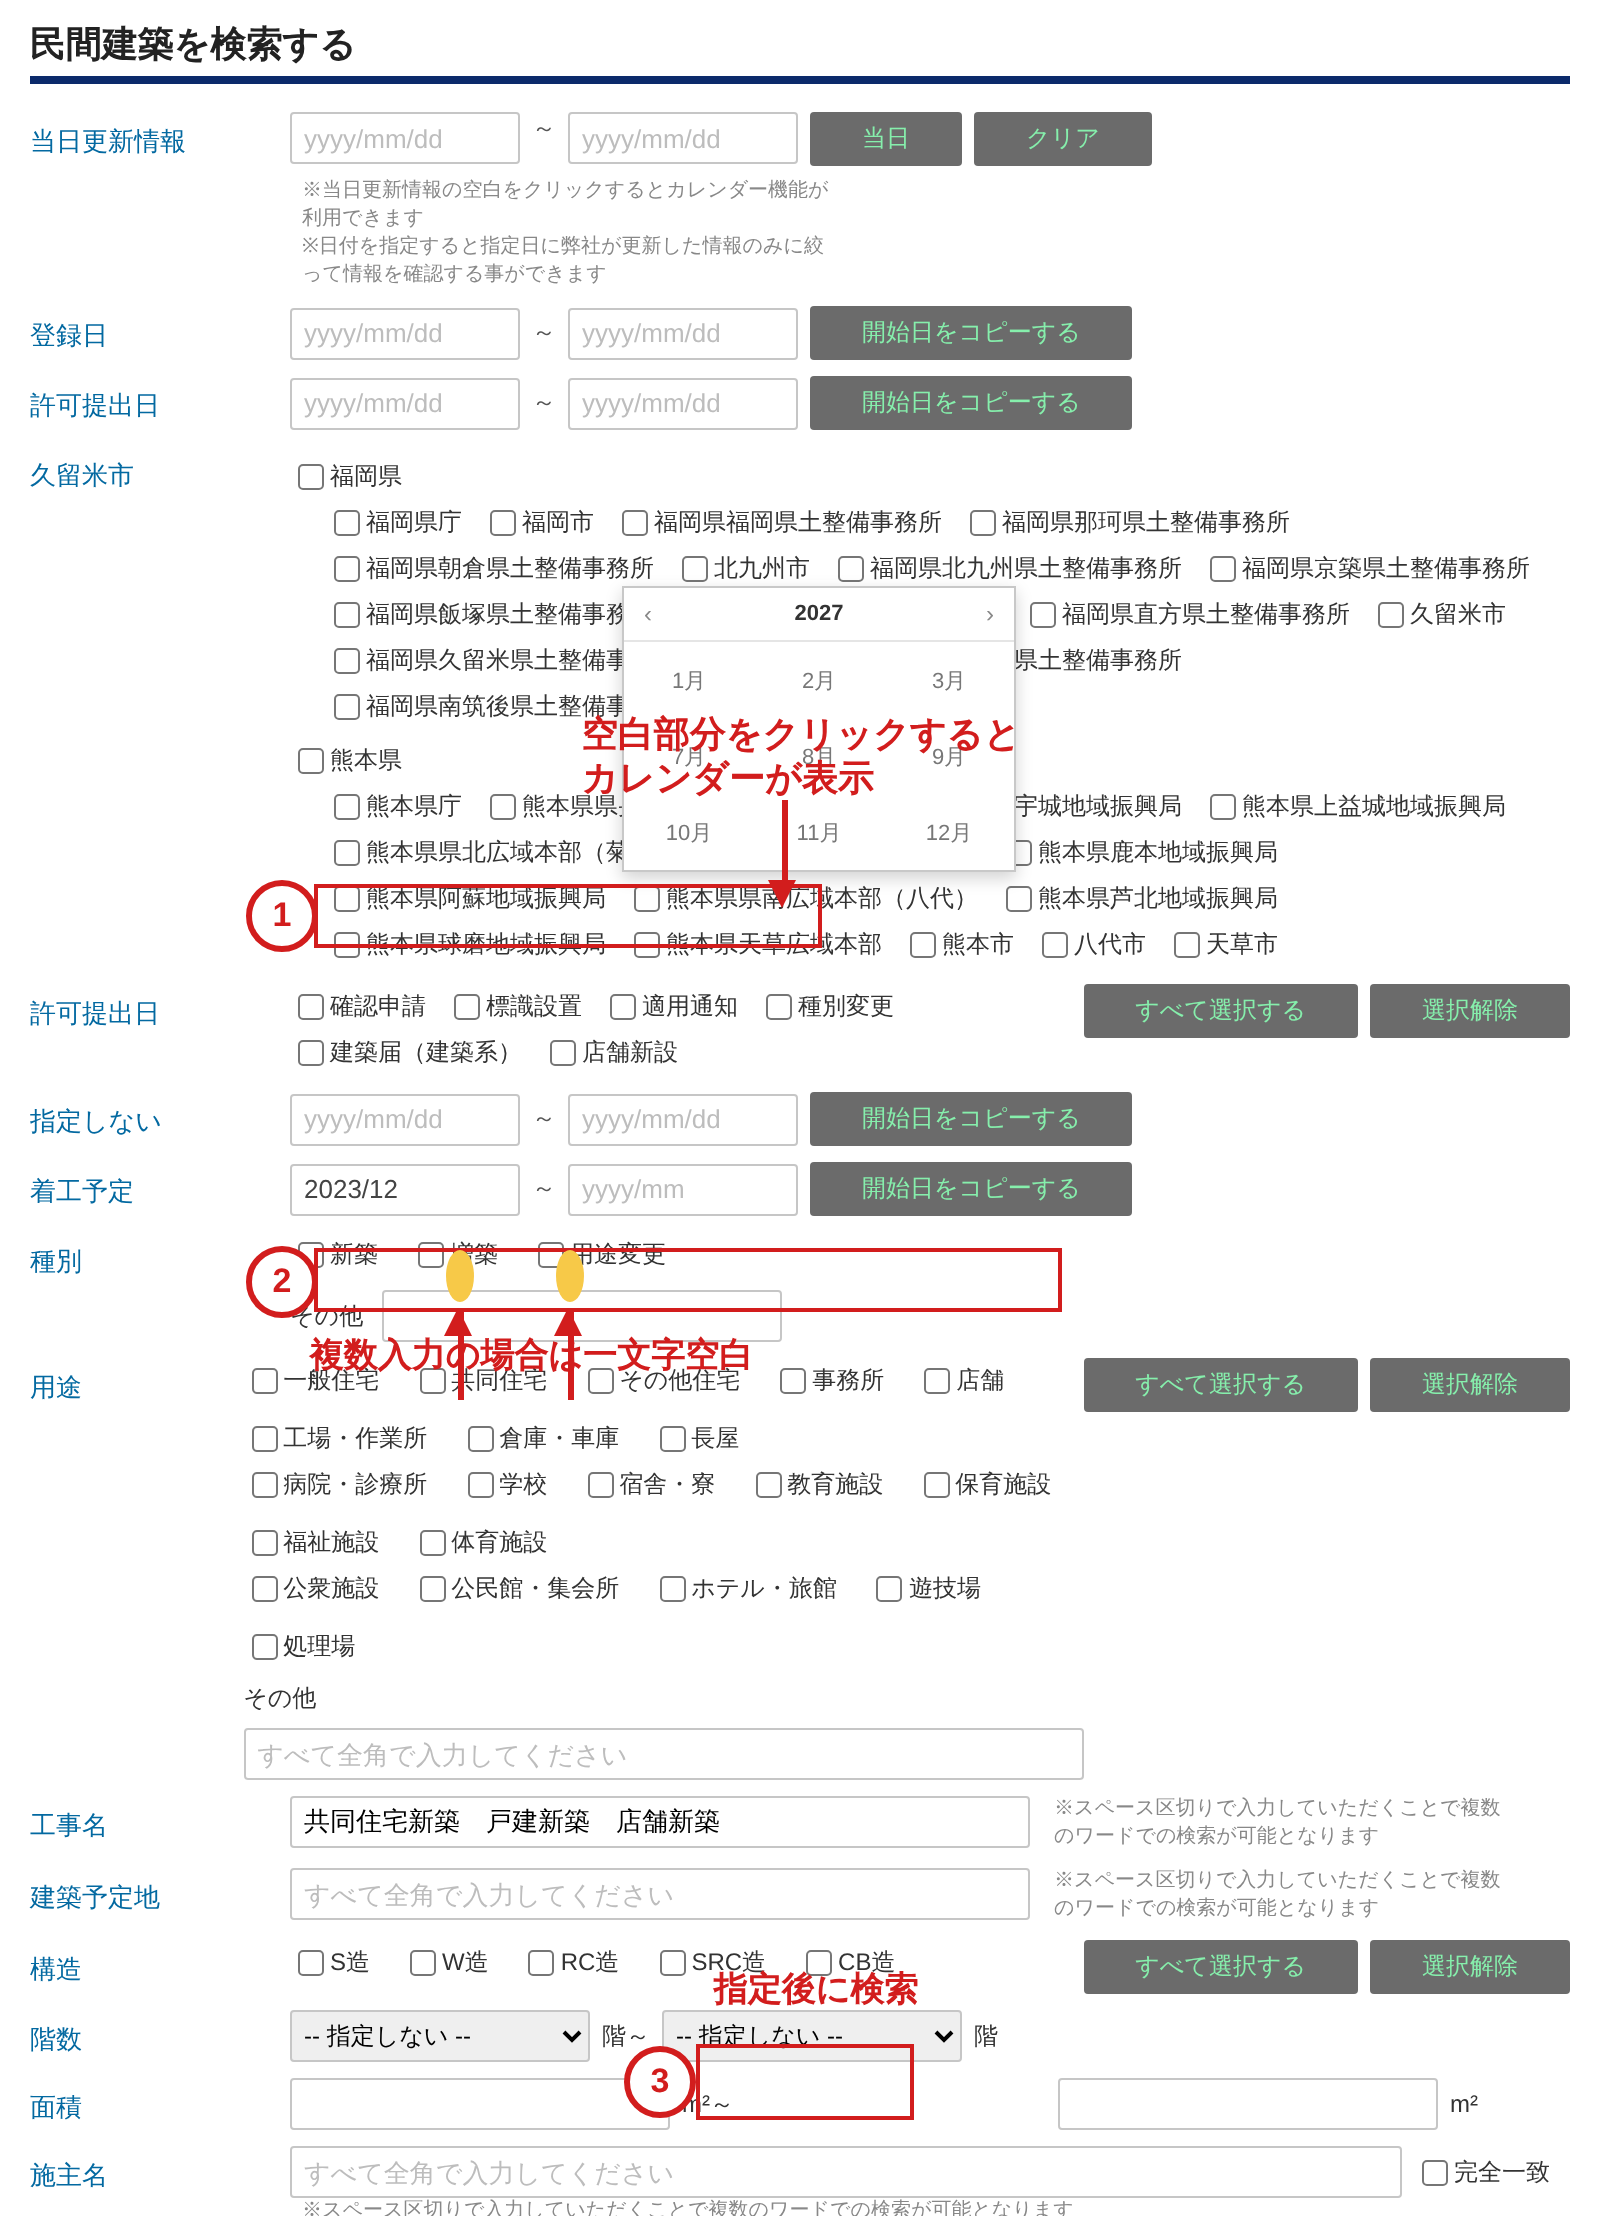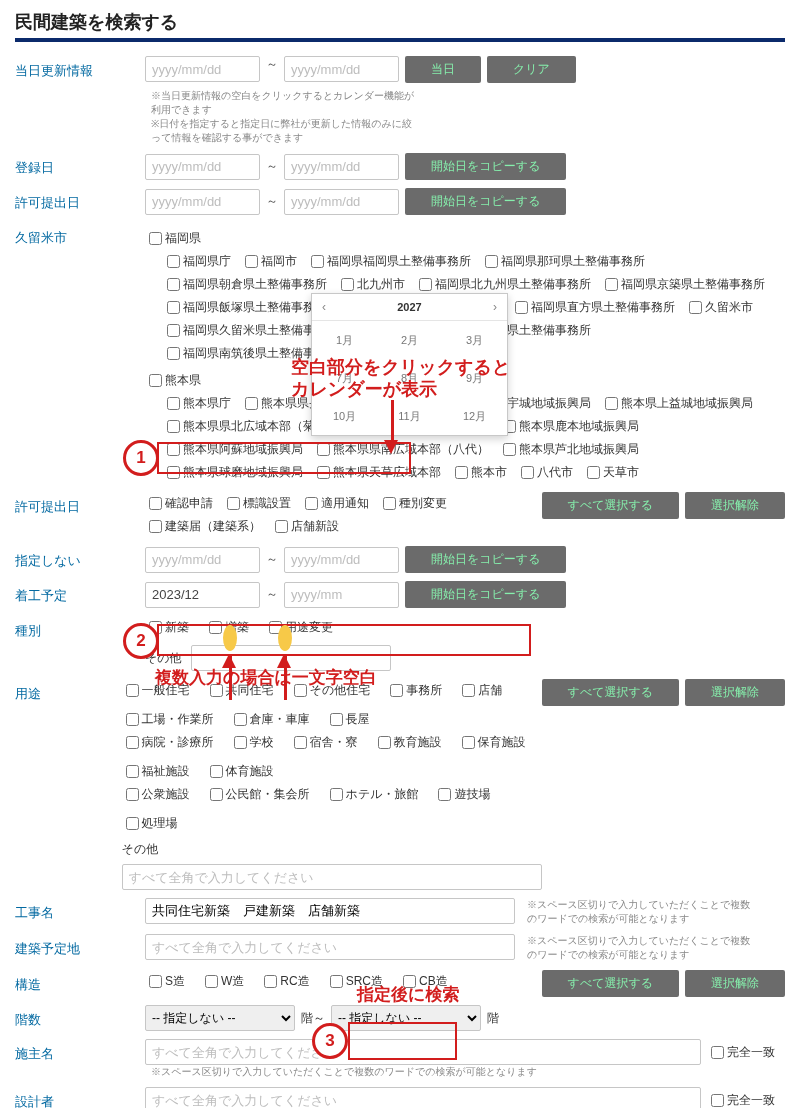--- a/index.html
+++ b/index.html
@@ -260,20 +260,30 @@
   <div class="row">
     <div class="row-label">階数</div>
     <div class="row-body drow">
       <select class="sel" style="width:150px"><option>-- 指定しない --</option></select>
       <span>階～</span>
       <select class="sel" style="width:150px"><option>-- 指定しない --</option></select>
       <span>階</span>
     </div>
   </div>
 
+  <div class="row">
+    <div class="row-label">面積</div>
+    <div class="row-body drow">
+      <input class="txt" style="width: 190px;">
+      <span>m²～</span>
+      <div style="width:150px"></div>
+      <input class="txt" style="width: 190px;">
+      <span>m²</span>
+    </div>
+  </div>
 
   <div class="row">
     <div class="row-label">施主名</div>
     <div class="row-body">
       <div class="drow">
         <input class="txt" style="flex: 1 1 0%;" placeholder="すべて全角で入力してください">
         <label class="chk">
             <input type="checkbox" style="">
             <span>完全一致</span>
           </label>

